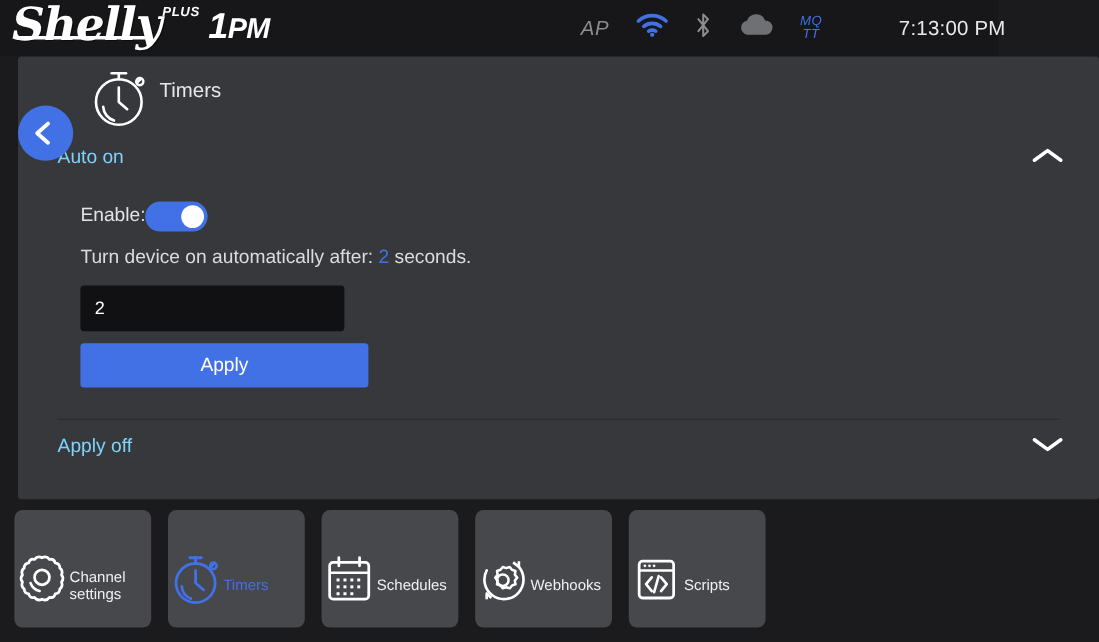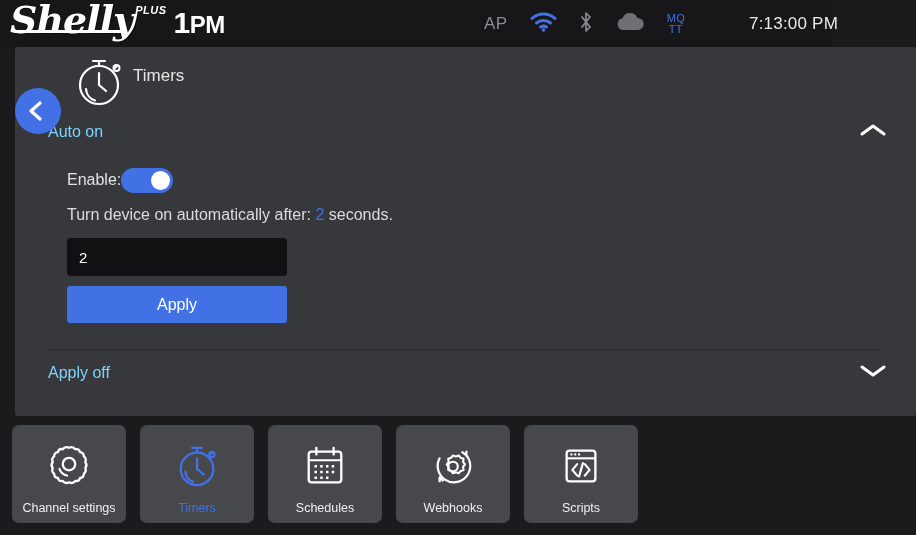--- a/index.html
+++ b/index.html
@@ -29,27 +29,27 @@
     height: 3px; background: #fff; transform: skewX(-12deg);
   }
   .logo-plus {
     font-family: "Liberation Sans", sans-serif;
     font-size: 11px; font-weight: bold; font-style: italic; color: #fff;
     margin-left: 1px; margin-top: 6px; letter-spacing: .5px;
   }
   .logo-model {
     font-family: "Liberation Sans", sans-serif;
     font-size: 30px; font-weight: bold; color: #fff;
-    margin-left: 7px; margin-top: 8px; letter-spacing: -.5px;
+    margin-left: 7px; margin-top: 8px; letter-spacing: -.5px; font-style: italic;
   }
   .logo-model .pm { font-size: 24px; }
 
   .status-icons {
     position: absolute; left: 484px; top: 0; height: 47px;
-    display: flex; align-items: center; gap: 22px;
+    display: flex; align-items: center; gap: 22px; font-style: italic;
   }
   .st-ap { font-size: 17px; color: #8c8c90; letter-spacing: .5px; }
   .st-mqtt {
     font-size: 11px; color: #4271e6; line-height: 11px; text-align: center;
     font-weight: normal; letter-spacing: .3px;
   }
   .clock {
     position: absolute; right: -6px; top: 0; height: 47px;
     display: flex; align-items: center;
     font-size: 17px; color: #e9e9ea; letter-spacing: .2px;
@@ -96,37 +96,37 @@
   .desc { font-size: 16px; color: #dcdcdd; margin-top: 9px; }
   .desc .val { color: #4271e6; }
 
   .num-input {
     display: block; width: 220px; height: 38px; margin-top: 14px;
     background: #111113; border: 1px solid #111113; border-radius: 3px;
     color: #ffffff; font-size: 15px; font-family: "Liberation Sans", sans-serif;
     padding: 0 11px; outline: none;
   }
   .apply-btn {
-    display: block; width: 220px; height: 37px; margin-top: 10px;
+    display: block; width: 240px; height: 37px; margin-top: 10px;
     background: #4271e6; border: none; border-radius: 3px;
     color: #ffffff; font-size: 16px; font-family: "Liberation Sans", sans-serif;
     cursor: pointer;
   }
   .divider {
     height: 1px; background: #2b2c2f; margin: 26px 33px 0 33px;
   }
 
   
   .navbar {
     position: absolute; left: 12px; top: 425px;
     display: flex; gap: 14px;
   }
   .tile {
     width: 114px; height: 98px; background: #46484c; border-radius: 7px;
-    display: flex; flex-direction: column; align-items: center;
+    display: flex; flex-direction: row; align-items: center;
     justify-content: flex-start; padding-top: 17px; cursor: pointer;
   }
   .tile-label { font-size: 12.5px; color: #f0f0f1; margin-top: 11px; }
   .tile.active .tile-label { color: #4271e6; }
   .tile-icon { height: 48px; display: flex; align-items: center; }
 </style>
 </head>
 <body>
 
 <div id="app">

